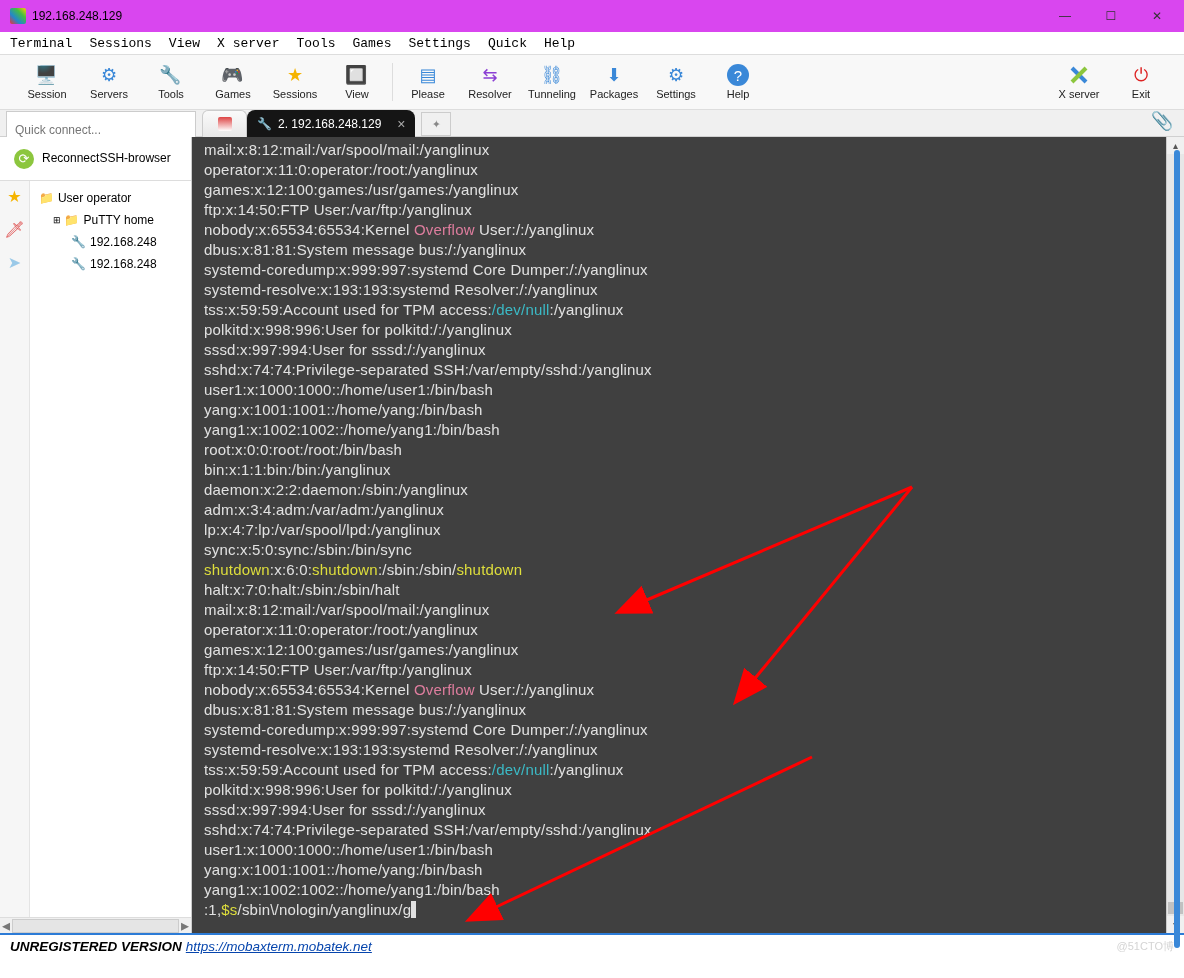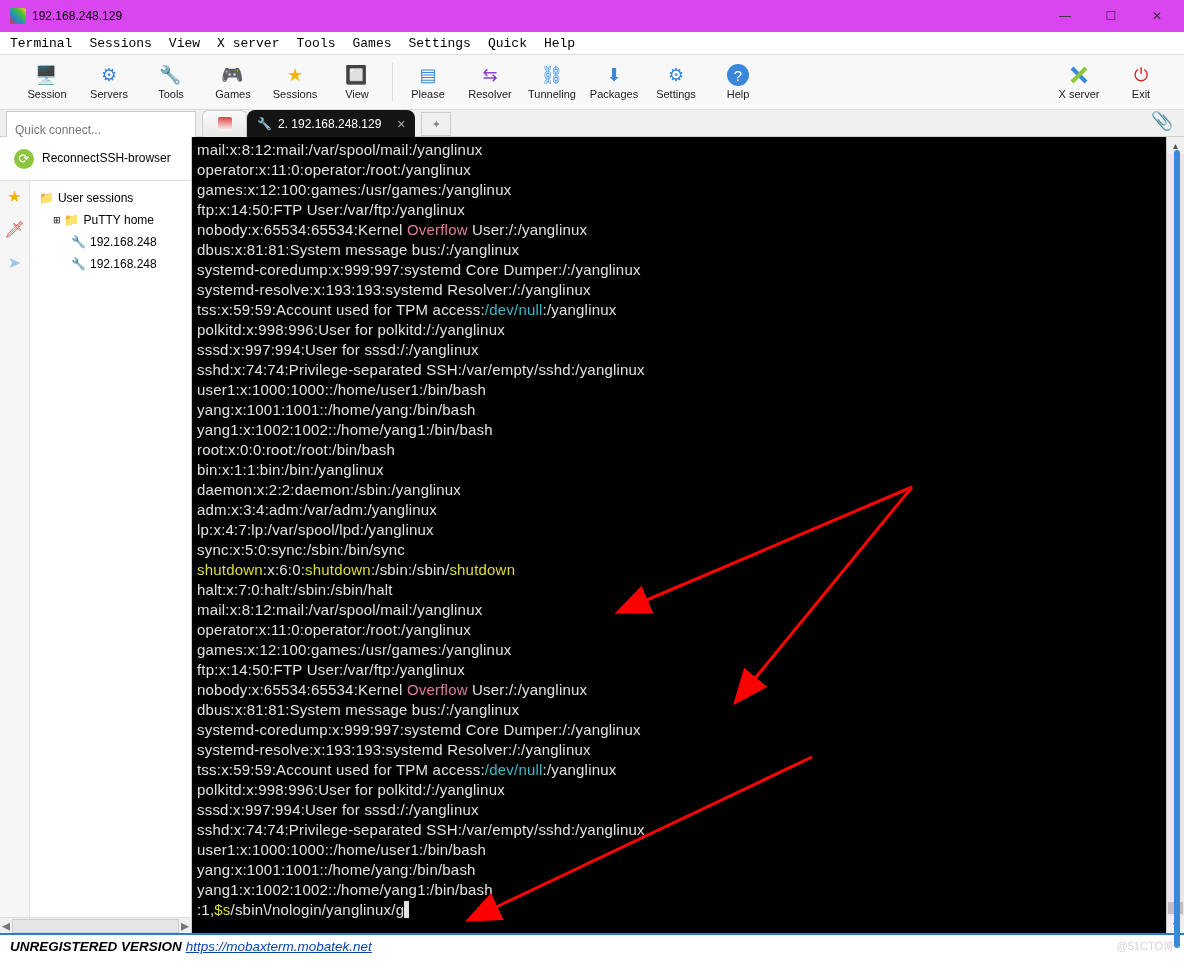--- a/index.html
+++ b/index.html
@@ -27,21 +27,21 @@
 .reconnect { height:44px; display:flex; align-items:center; gap:8px; padding:0 14px; font-size:12px; border-bottom:1px solid #ddd;}
 .reconnect .ric{width:20px;height:20px;border-radius:50%;background:#8cc63e;color:#fff;display:flex;align-items:center;justify-content:center;font-size:13px;}
 .reconnect .rtxt{display:flex;line-height:13px;}
 .sessiontree { flex:1; font-size:12px; padding:6px 0 0 0; position:relative; overflow:hidden;}
 .vstrip{width:30px;position:absolute;left:0;top:0;bottom:0;background:#f6f6f6;border-right:1px solid #e4e4e4;display:flex;flex-direction:column;align-items:center;gap:14px;padding-top:6px;}
 .vstrip .s{font-size:16px;}
 .treec{margin-left:35px;}
 .trow{display:flex;align-items:center;gap:4px;height:22px;padding:0 4px;white-space:nowrap;}
 .scrollh{height:16px;border-top:1px solid #ddd;display:flex;align-items:center;justify-content:space-between;padding:0 2px;color:#777;background:#f0f0f0;}
 .scrollh .track{flex:1;height:14px;background:#e5e5e5;margin:0 2px;border:1px solid #ccc;}
-.terminal { flex:1; background:#000000; color:#e1e1e1; font-family:Consolas,Monaco,monospace; font-size:15px; line-height:20px; padding:3px 5px; position:relative; overflow:hidden; white-space:pre; letter-spacing:0.2px;}
+.terminal { flex:1; background:#404040; color:#e1e1e1; font-family:Consolas,Monaco,monospace; font-size:15px; line-height:20px; padding:3px 12px; position:relative; overflow:hidden; white-space:pre; letter-spacing:0.2px;}
 .terminal .hl{color:#dede3c;}
 .terminal .pink{color:#de7d9e;}
 .terminal .teal{color:#3bbac6;}
 .terminal .inv{background:#e1e1e1;color:#151515;}
 .tscroll{width:18px;background:#f0f0f0;border-left:1px solid #ccc;display:flex;flex-direction:column;}
 .tscroll .arr{height:17px;display:flex;align-items:center;justify-content:center;color:#555;font-size:10px;}
 .tscroll .trk{flex:1;background:#e7e7e7;position:relative;}
 .tscroll .thmb{position:absolute;left:1px;right:1px;height:12px;bottom:2px;background:#c1c1c1;}
 .footer { height:24px; background:#fff; border-top:2px solid #2c7bd6; display:flex; align-items:center; padding:0 10px; font-size:13.5px; font-family:Georgia,serif; font-style:italic; white-space:nowrap;}
 .footer b{font-weight:bold;font-style:italic;}
@@ -165,21 +165,21 @@
     </div>
     <div class="sessiontree">
       <div class="vstrip">
         <span class="s" style="color:#f5b400">★</span>
         <span class="s" style="color:#d44">🗡</span>
         <span class="s" style="color:#9ac9e8">➤</span>
       </div>
       <div class="treec">
       <div class="trow">
             <span>📁</span>
-            <span>User sessions</span>
+            <span>User operator</span>
           </div>
       <div class="trow" style="padding-left:18px">
             <span style="font-size:9px">⊞</span>
             <span>📁</span>
             <span>PuTTY home</span>
           </div>
       <div class="trow" style="padding-left:36px">
             <span style="color:#c90">🔧</span>
             <span>192.168.248</span>
           </div>

